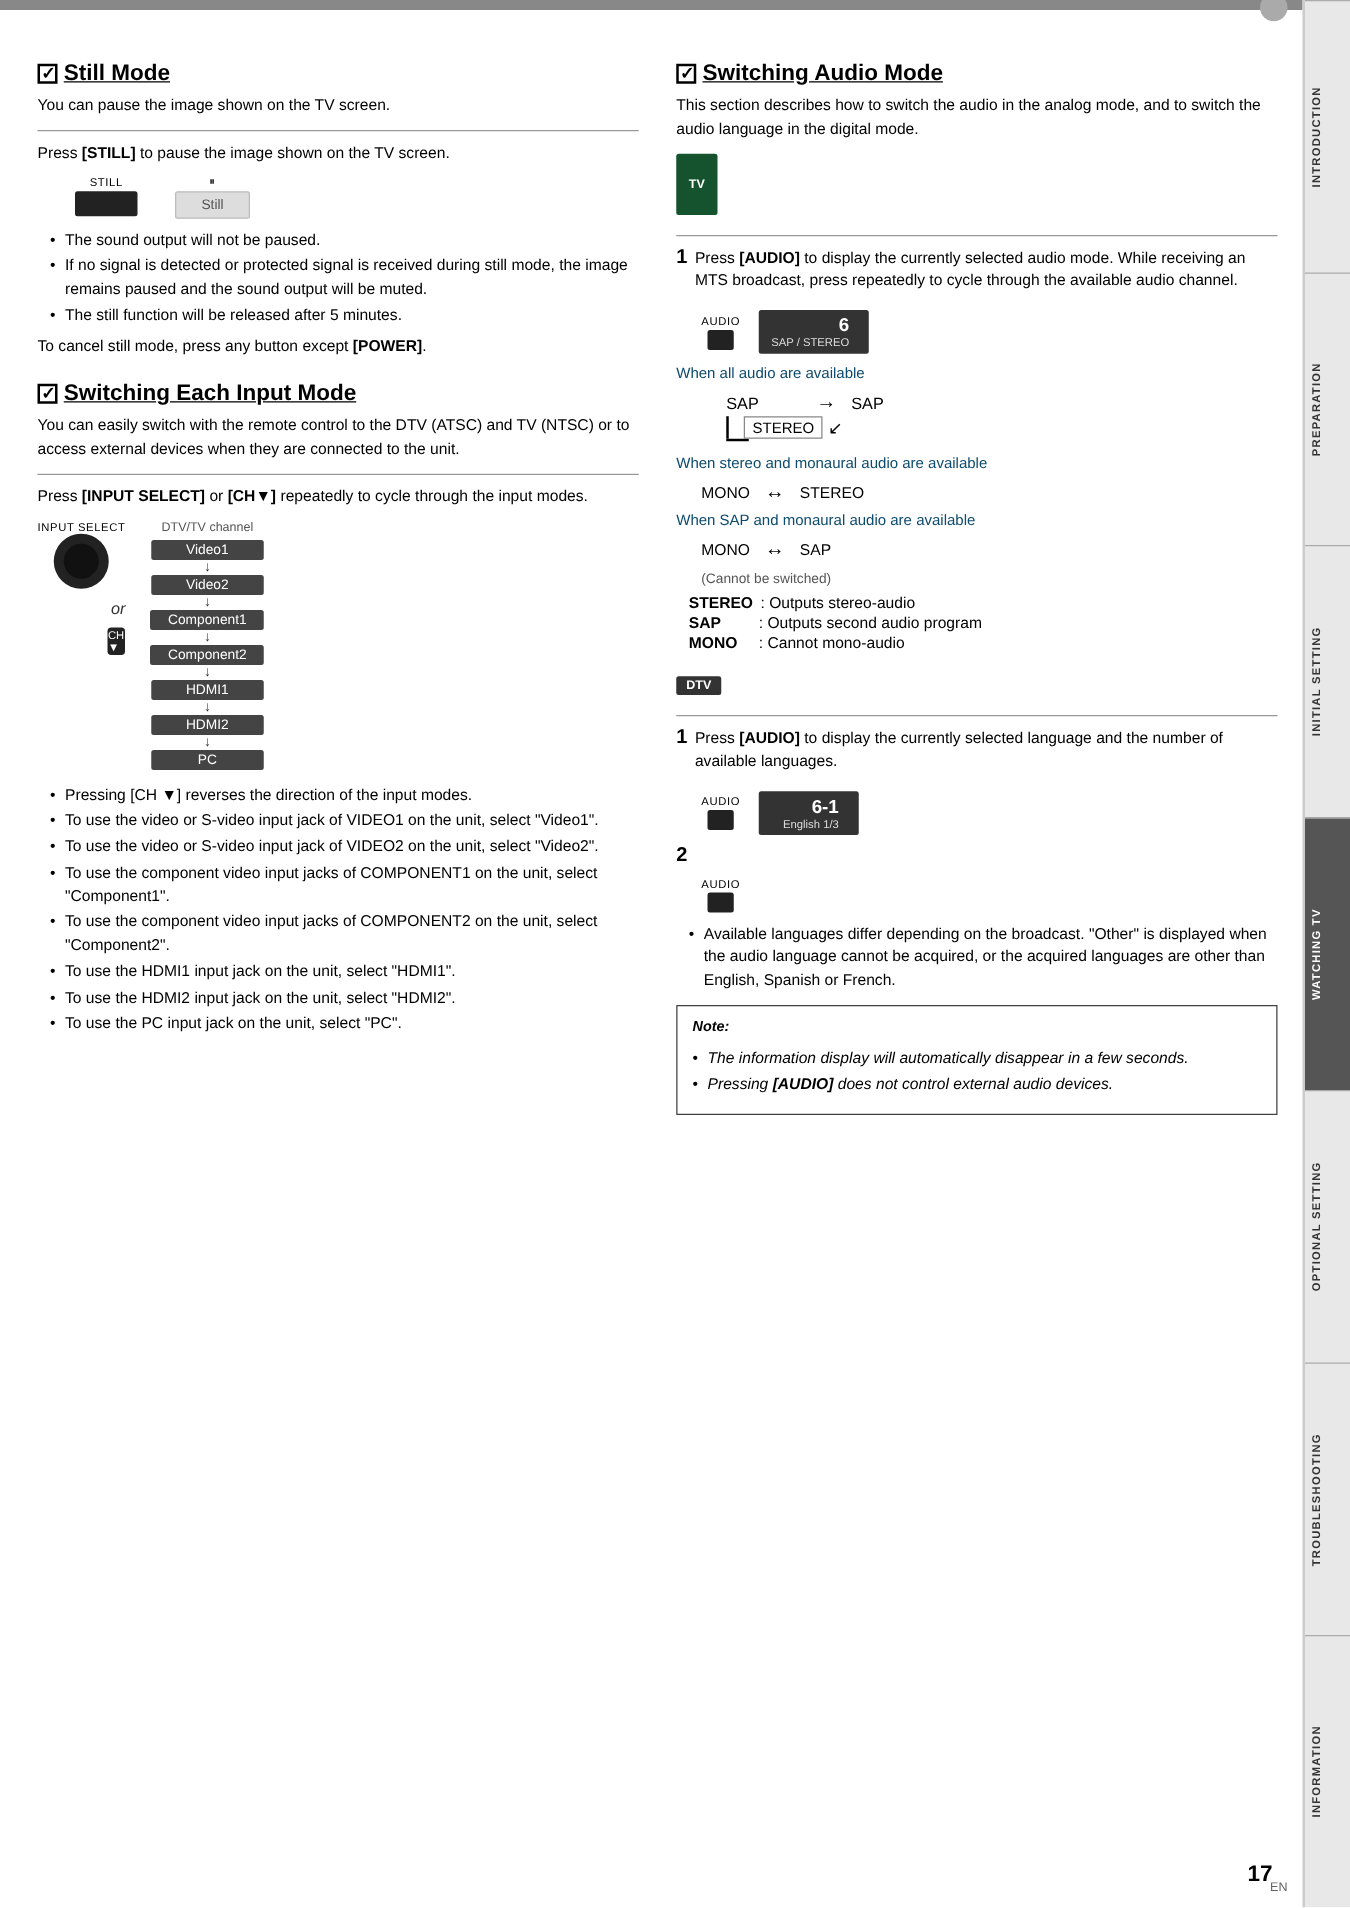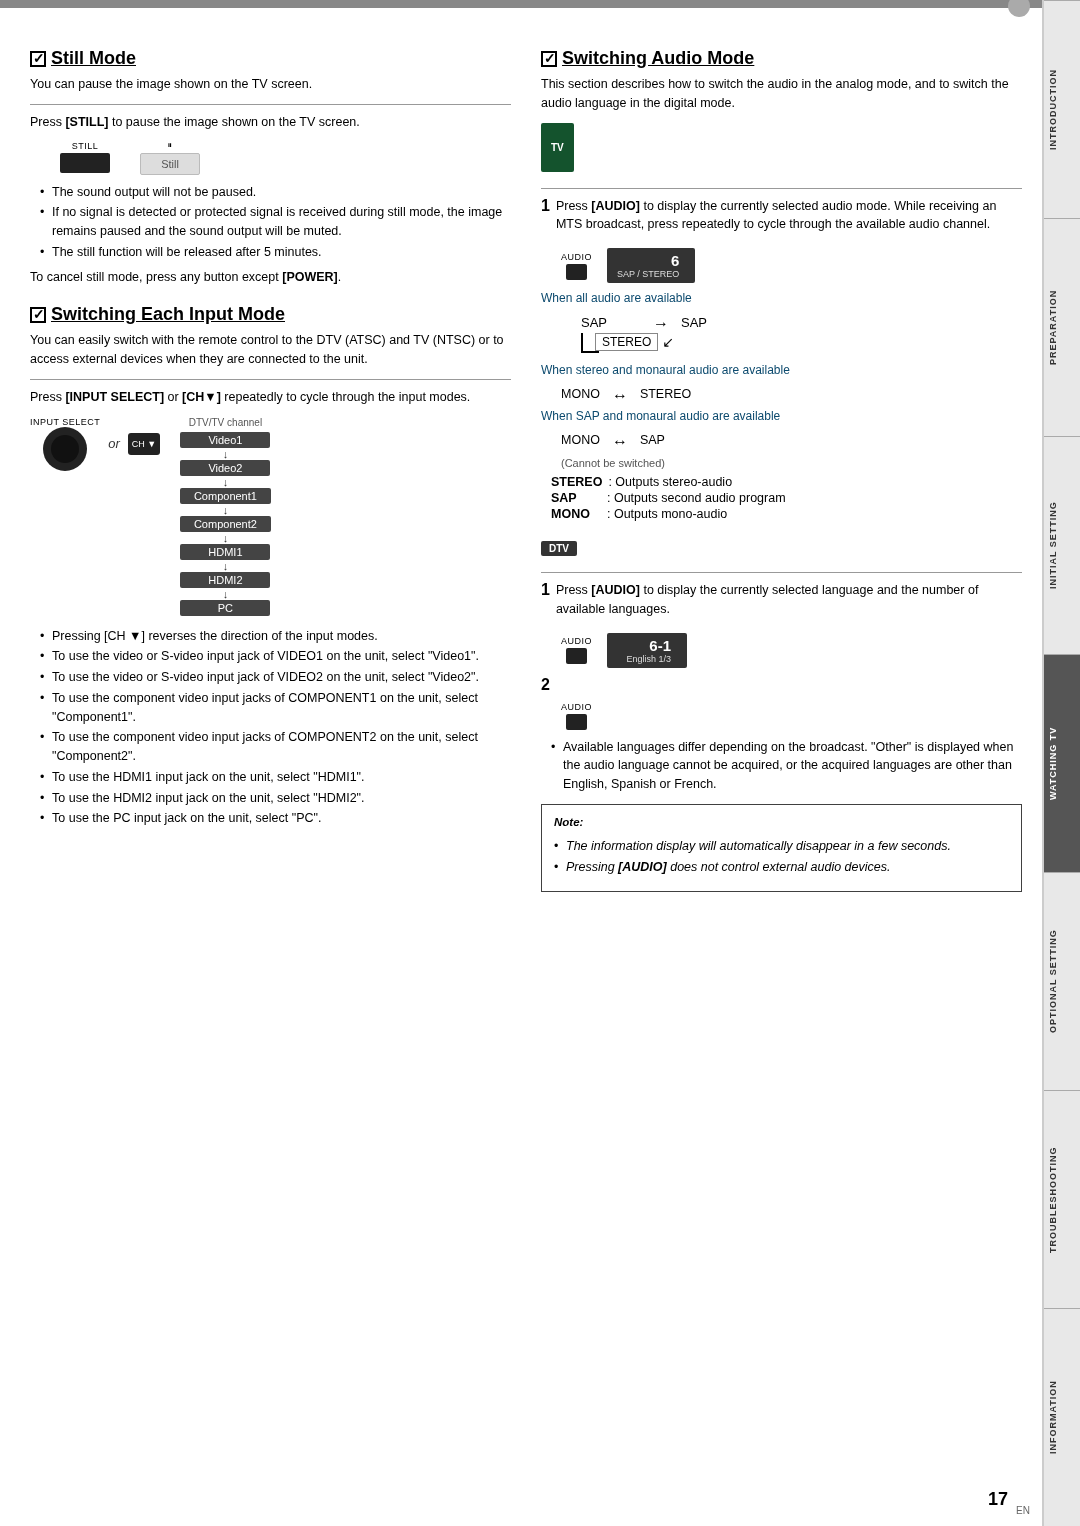--- a/index.html
+++ b/index.html
@@ -259,37 +259,37 @@
       margin-top: 18px;
     }
     .input-diagram-wrapper {
       display: flex;
       gap: 20px;
       margin: 10px 0;
       align-items: flex-start;
     }
     .remote-col {
       display: flex;
-      flex-direction: row;
-      align-items: center;
+      flex-direction: column;
+      align-items: flex-end;
       gap: 8px;
     }
     .remote-input-btn {
       background: #222;
       border-radius: 50%;
       width: 44px;
       height: 44px;
       display: flex;
       align-items: center;
       justify-content: center;
     }
     .remote-ch-btn {
       background: #222;
       border-radius: 3px;
-      width: 32px;
+      width: 14px;
       height: 22px;
       display: flex;
       align-items: center;
       justify-content: center;
       color: #fff;
       font-size: 9px;
     }
     .or-text {
       font-size: 13px;
       font-style: italic;
@@ -329,21 +329,21 @@
       line-height: 1.6;
     }
     .note-title {
       font-weight: bold;
       font-style: italic;
       margin-bottom: 4px;
     }
     .page-num {
       position: absolute;
       bottom: 16px;
-      right: 72px;
+      right: 62px;
       font-size: 18px;
       font-weight: bold;
     }
     .page-en {
       position: absolute;
       bottom: 10px;
       right: 50px;
       font-size: 10px;
       color: #666;
     }
@@ -551,21 +551,21 @@
             <div class="legend-row">
               <span class="legend-key">STEREO</span>
               <span>: Outputs stereo-audio</span>
             </div>
             <div class="legend-row">
               <span class="legend-key">SAP</span>
               <span>: Outputs second audio program</span>
             </div>
             <div class="legend-row">
               <span class="legend-key">MONO</span>
-              <span>: Outputs mono-audio</span>
+              <span>: Cannot mono-audio</span>
             </div>
           </div>
 
           <div style="margin-top:10px;">
             <span class="dtv-badge">DTV</span>
           </div>
           <hr class="divider">
           <div class="step-row">
             <span class="step-num">1</span>
             <div class="step-text">

